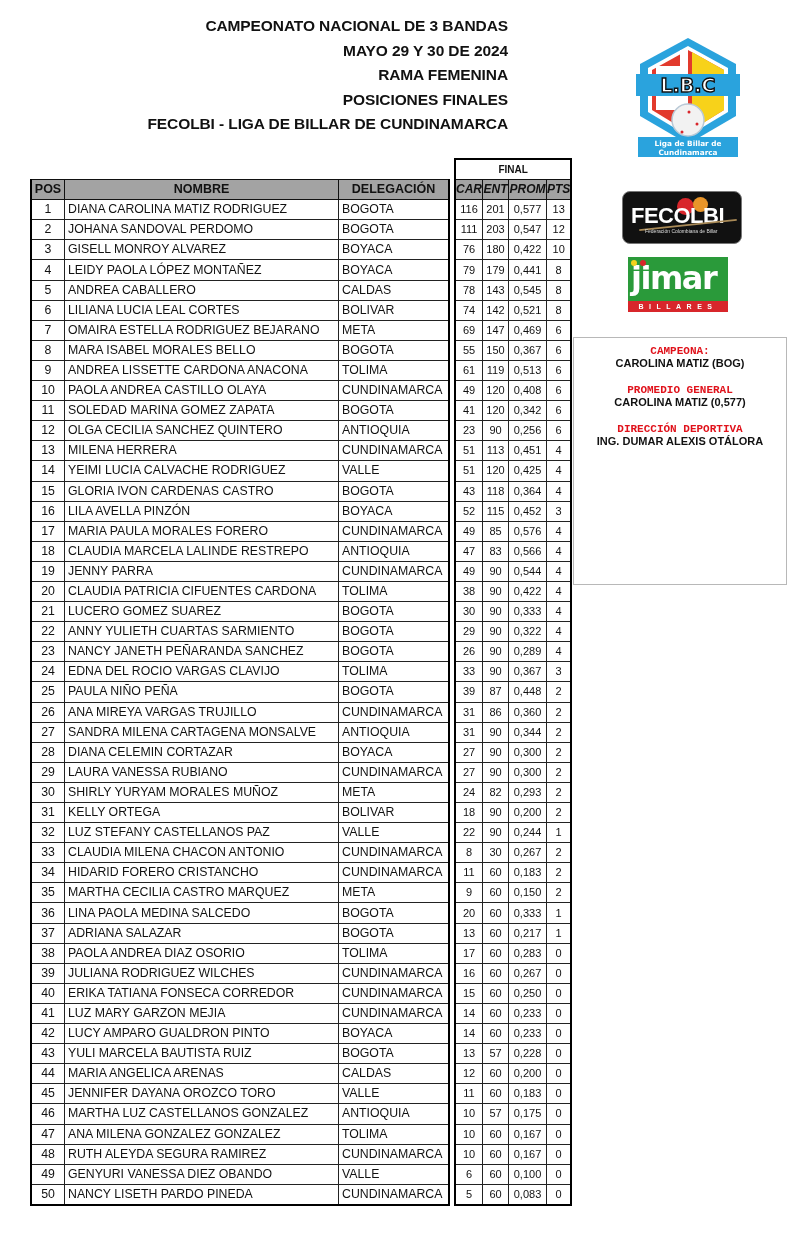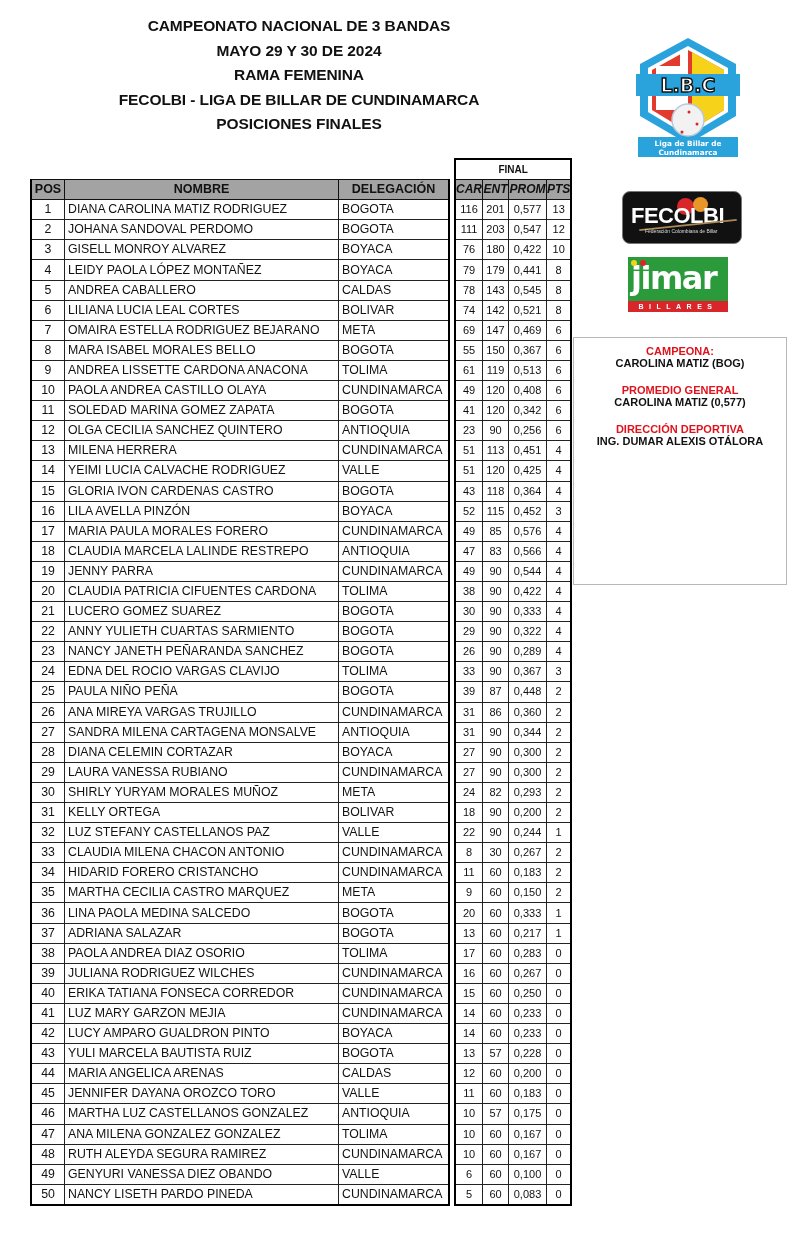--- a/index.html
+++ b/index.html
@@ -1,18 +1,18 @@
 <!DOCTYPE html>
 <html><head>
 <meta charset="utf-8">
 <style>
   html, body { margin:0; padding:0; background:#ffffff; }
   body { width:800px; height:1247px; position:relative; overflow:hidden;
          font-family:"Liberation Sans", "DejaVu Sans", sans-serif; color:#111; }
-  .titles { position:absolute; left:90px; top:14px; width:418px; text-align:center; }
+  .titles { position:absolute; left:90px; top:14px; width:418px; text-align:right; }
   .titles div { font-weight:bold; font-size:15.5px; line-height:24.6px; letter-spacing:-0.1px; }
 
   
   .lbc { position:absolute; left:632px; top:36px; width:112px; height:122px; }
 
   
   .fecolbi { position:absolute; left:622px; top:191px; width:120px; height:53px; background:#111;
              border-radius:8px; border:1px solid #777; box-sizing:border-box;padding-left:39px; }
   .fecolbi .txt { position:absolute; left:8px; top:11px; color:#fff; font-weight:bold; font-size:22px; letter-spacing:-0.5px; font-family:"Liberation Sans", sans-serif; }
   .fecolbi .sub { position:absolute; left:22px; top:36px; color:#ddd; font-size:5px; }
@@ -23,21 +23,21 @@
   
   .jimar { position:absolute; left:628px; top:257px; width:100px; height:55px;padding-left:44px; }
   .jimar .green { position:absolute; left:0; top:0; width:100px; height:44px; background:#2a9a3a; }
   .jimar .word { position:absolute; left:3px; top:2px; color:#fff; font-weight:bold; font-size:32px; letter-spacing:-1.5px; font-family:"DejaVu Sans", sans-serif; }
   .jimar .d1 { position:absolute; left:3px; top:3px; width:6px; height:6px; border-radius:50%; background:#f3d21c; }
   .jimar .d2 { position:absolute; left:12px; top:3px; width:6px; height:6px; border-radius:50%; background:#d8262b; }
   .jimar .red { position:absolute; left:0; top:44px; width:100px; height:11px; background:#d8262b; color:#fff; font-size:7px; font-weight:bold; letter-spacing:5.5px; text-align:center; line-height:11px; }
 
   
   .infobox { position:absolute; left:573px; top:337px; width:214px; height:248px; border:1px solid #b8b8b8; box-sizing:border-box; text-align:center; }
-  .infobox .lbl { color:#e0121b; font-weight:bold; font-size:11px; }
+  .infobox .lbl { color:#e0121b; font-weight:bold; font-size:11px;font-family:Liberation Mono, monospace; }
   .infobox .val { color:#111; font-weight:bold; font-size:11px; }
   .infobox .g1 { margin-top:7px; }
   .infobox .g2, .infobox .g3 { margin-top:15px; }
 
   
   table.standings { position:absolute; left:30px; top:158px; border-collapse:collapse; font-size:12.3px; }
   table.standings td, table.standings th { padding:0; height:19.1px; line-height:19px; white-space:nowrap; }
   .final-hdr th { border-top:2px solid #000; border-left:2px solid #000; border-right:2px solid #000; font-size:10px; font-weight:bold; height:20px; }
   .hdr th { background:#a3a3a3; font-weight:bold; border:1px solid #111; height:19px; }
   .hdr th.pos { font-size:12.5px; }
@@ -55,22 +55,22 @@
   tr.last td.gap { border-bottom:none; }
   th.gapcell { border:none !important; background:#fff !important; }
 </style>
 </head>
 <body>
 
 <div class="titles">
   <div>CAMPEONATO NACIONAL DE 3 BANDAS</div>
   <div>MAYO 29 Y 30 DE 2024</div>
   <div>RAMA FEMENINA</div>
+  <div>POSICIONES FINALES</div>
   <div>FECOLBI - LIGA DE BILLAR DE CUNDINAMARCA</div>
-  <div>POSICIONES FINALES</div>
 </div>
 
 <svg class="lbc" viewBox="0 0 112 122">
   <polygon points="56,2 104,28 104,80 56,108 8,80 8,28" fill="#2aa3dd"></polygon>
   <polygon points="56,10 96,32 96,76 56,100 16,76 16,32" fill="#ffffff"></polygon>
   <polygon points="56,14 92,34 92,74 56,96 20,74 20,34" fill="#e23a2c"></polygon>
   <polygon points="60,16 92,34 92,74 60,94" fill="#f7d21a"></polygon>
   <rect x="24" y="30" width="24" height="44" fill="#ffffff"></rect>
   <rect x="48" y="14" width="8" height="82" fill="#ffffff"></rect>
   <rect x="4" y="38" width="104" height="22" fill="#2aa3dd"></rect>

